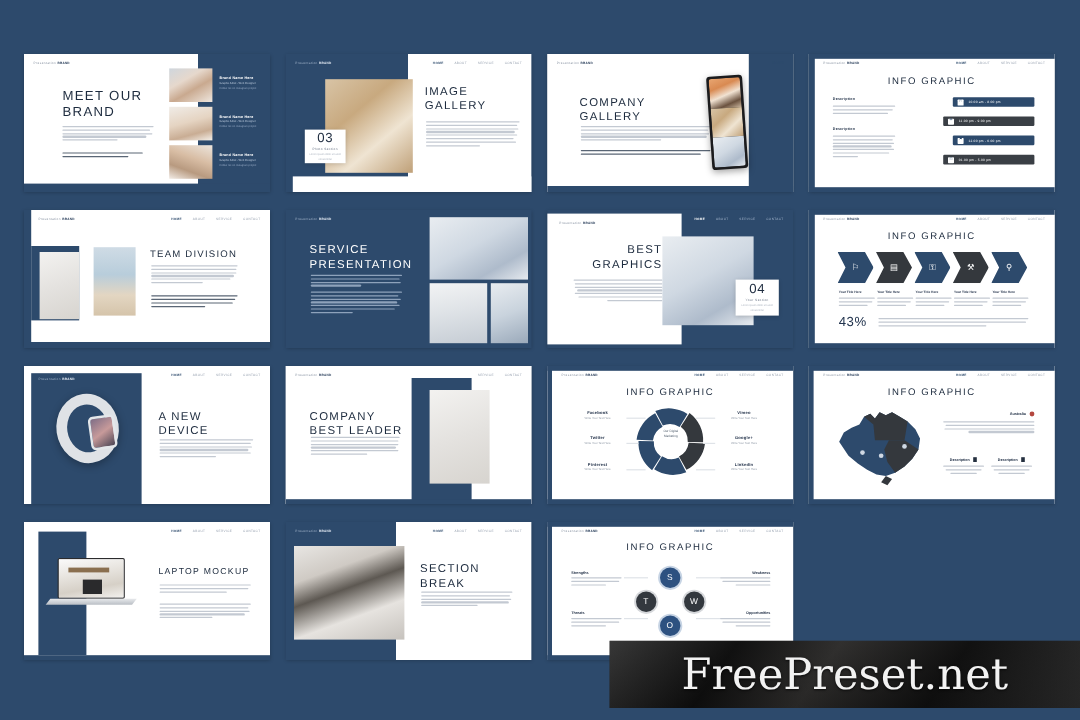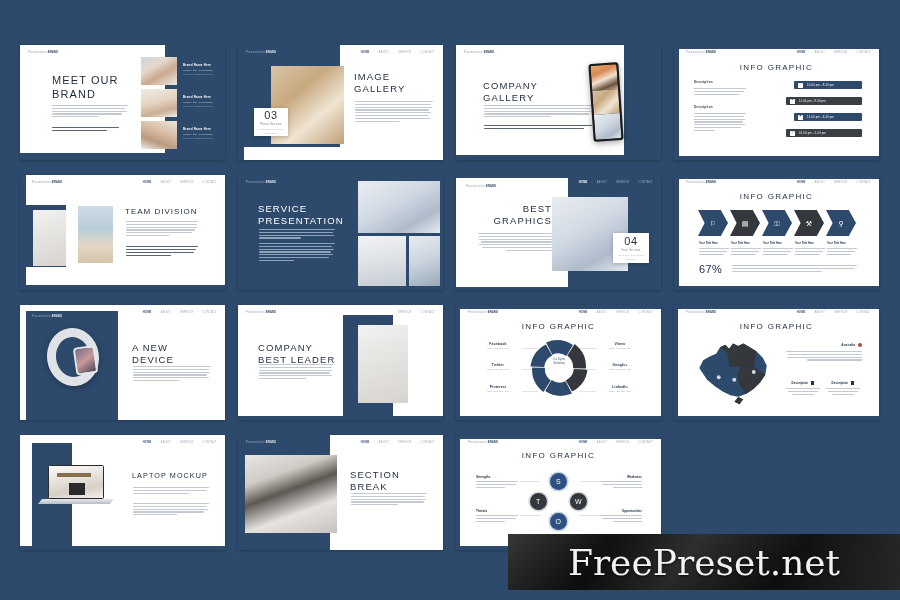--- a/index.html
+++ b/index.html
@@ -508,21 +508,21 @@
     </div>
     <div style="position:absolute;left:153px;top:67px;width:30px;">
       <div style="font-size:2.7px;font-weight:bold;color:#2a3850">Your Title Here</div>
       <div class="para" style="margin-top:3px">
           <i style="width:100%"></i>
           <i style="width:92%"></i>
           <i style="width:80%"></i>
         </div>
     </div>
 
-    <div class="pct" style="left:25px;top:88px;">67%</div>
+    <div class="pct" style="left:25px;top:88px;">43%</div>
     <div class="para" style="position:absolute;left:58px;top:90px;width:125px;">
       <i style="width:100%"></i>
         <i style="width:98%"></i>
         <i style="width:72%"></i>
     </div>
   </div>
 
   <div class="slide">
     <div class="navyblock" style="left:6px;top:6px;width:92px;height:109px;"></div>
     <div class="logo light" style="left:12px;top:10px;">

